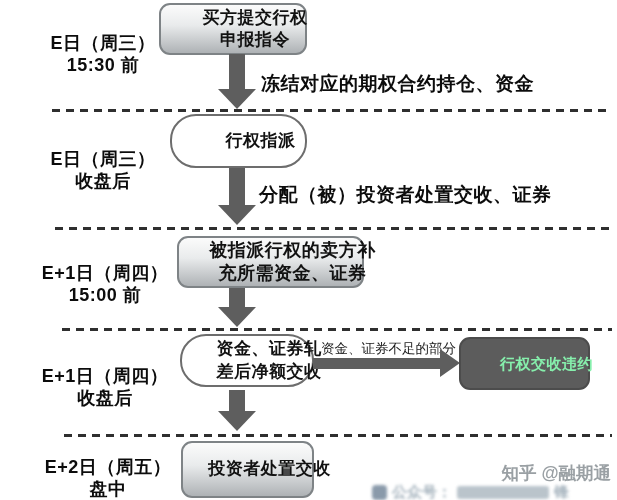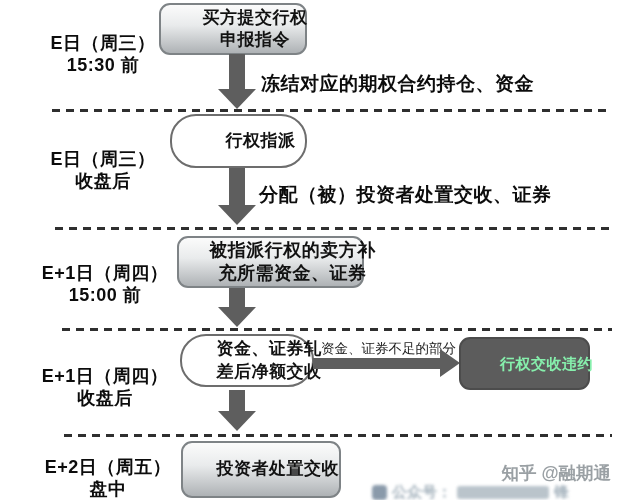--- a/index.html
+++ b/index.html
@@ -122,21 +122,21 @@
     <div class="shaft"></div>
     <div class="head"></div>
   </div>
 
   <div class="dash" style="left:64px;top:434px;width:548px;"></div>
 
   <div class="time" style="left:33px;top:441px;width:150px;margin-top:16px;">
     <span>E+2日（周五）</span>
     <span>盘中</span>
   </div>
-  <div class="box grad" style="left:181px;top:441px;width:160px;height:57px;align-items:flex-end;">
+  <div class="box grad" style="left:181px;top:441px;width:133px;height:57px;">
     <span>投资者处置交收</span>
   </div>
 
   <div class="wm-zhihu" style="right:6px;top:461px;">知乎 @融期通</div>
   <div class="wm-bottom" style="left:372px;top:483px;">
     <span class="blob"></span>
     <span class="txt">公众号：</span>
     <span class="bar"></span>
     <span class="txt">锋</span>
   </div>

